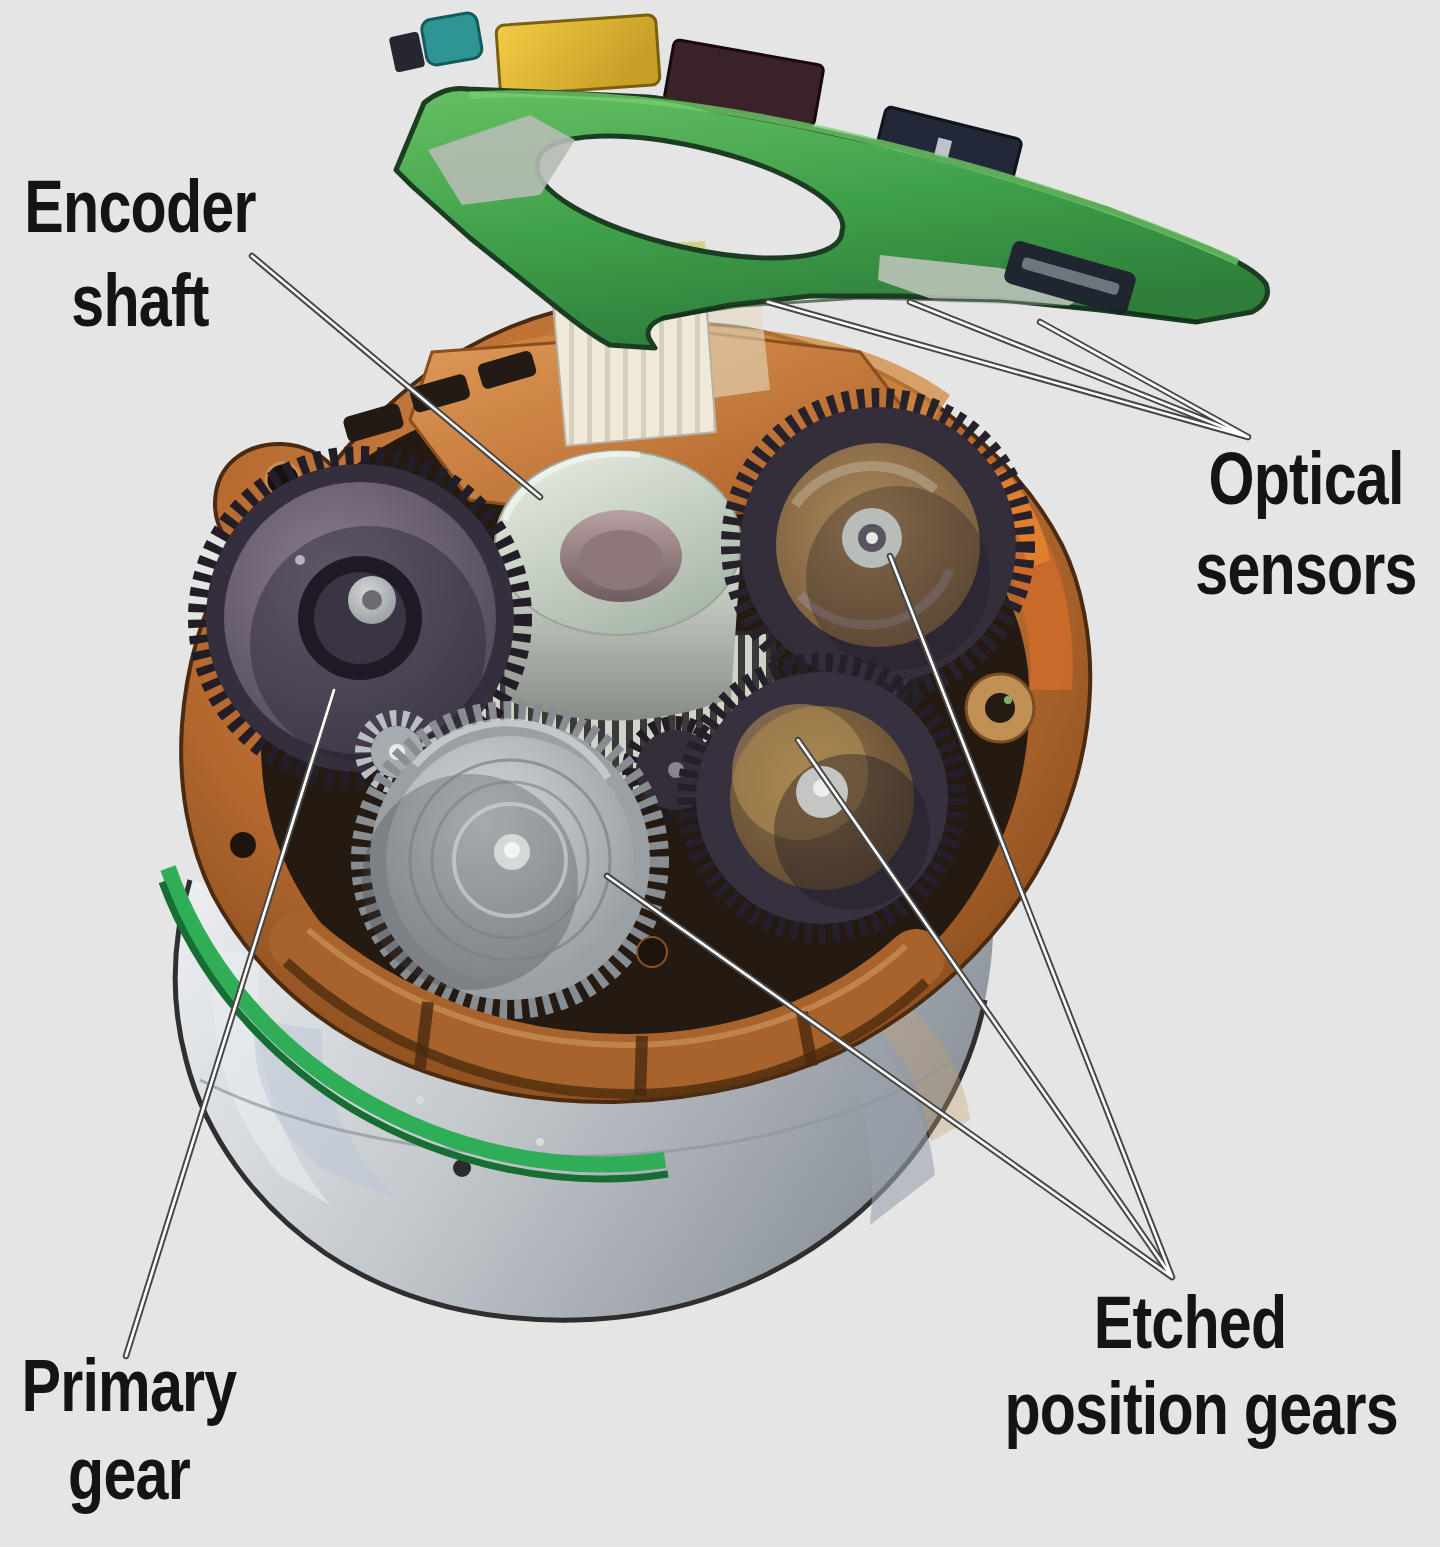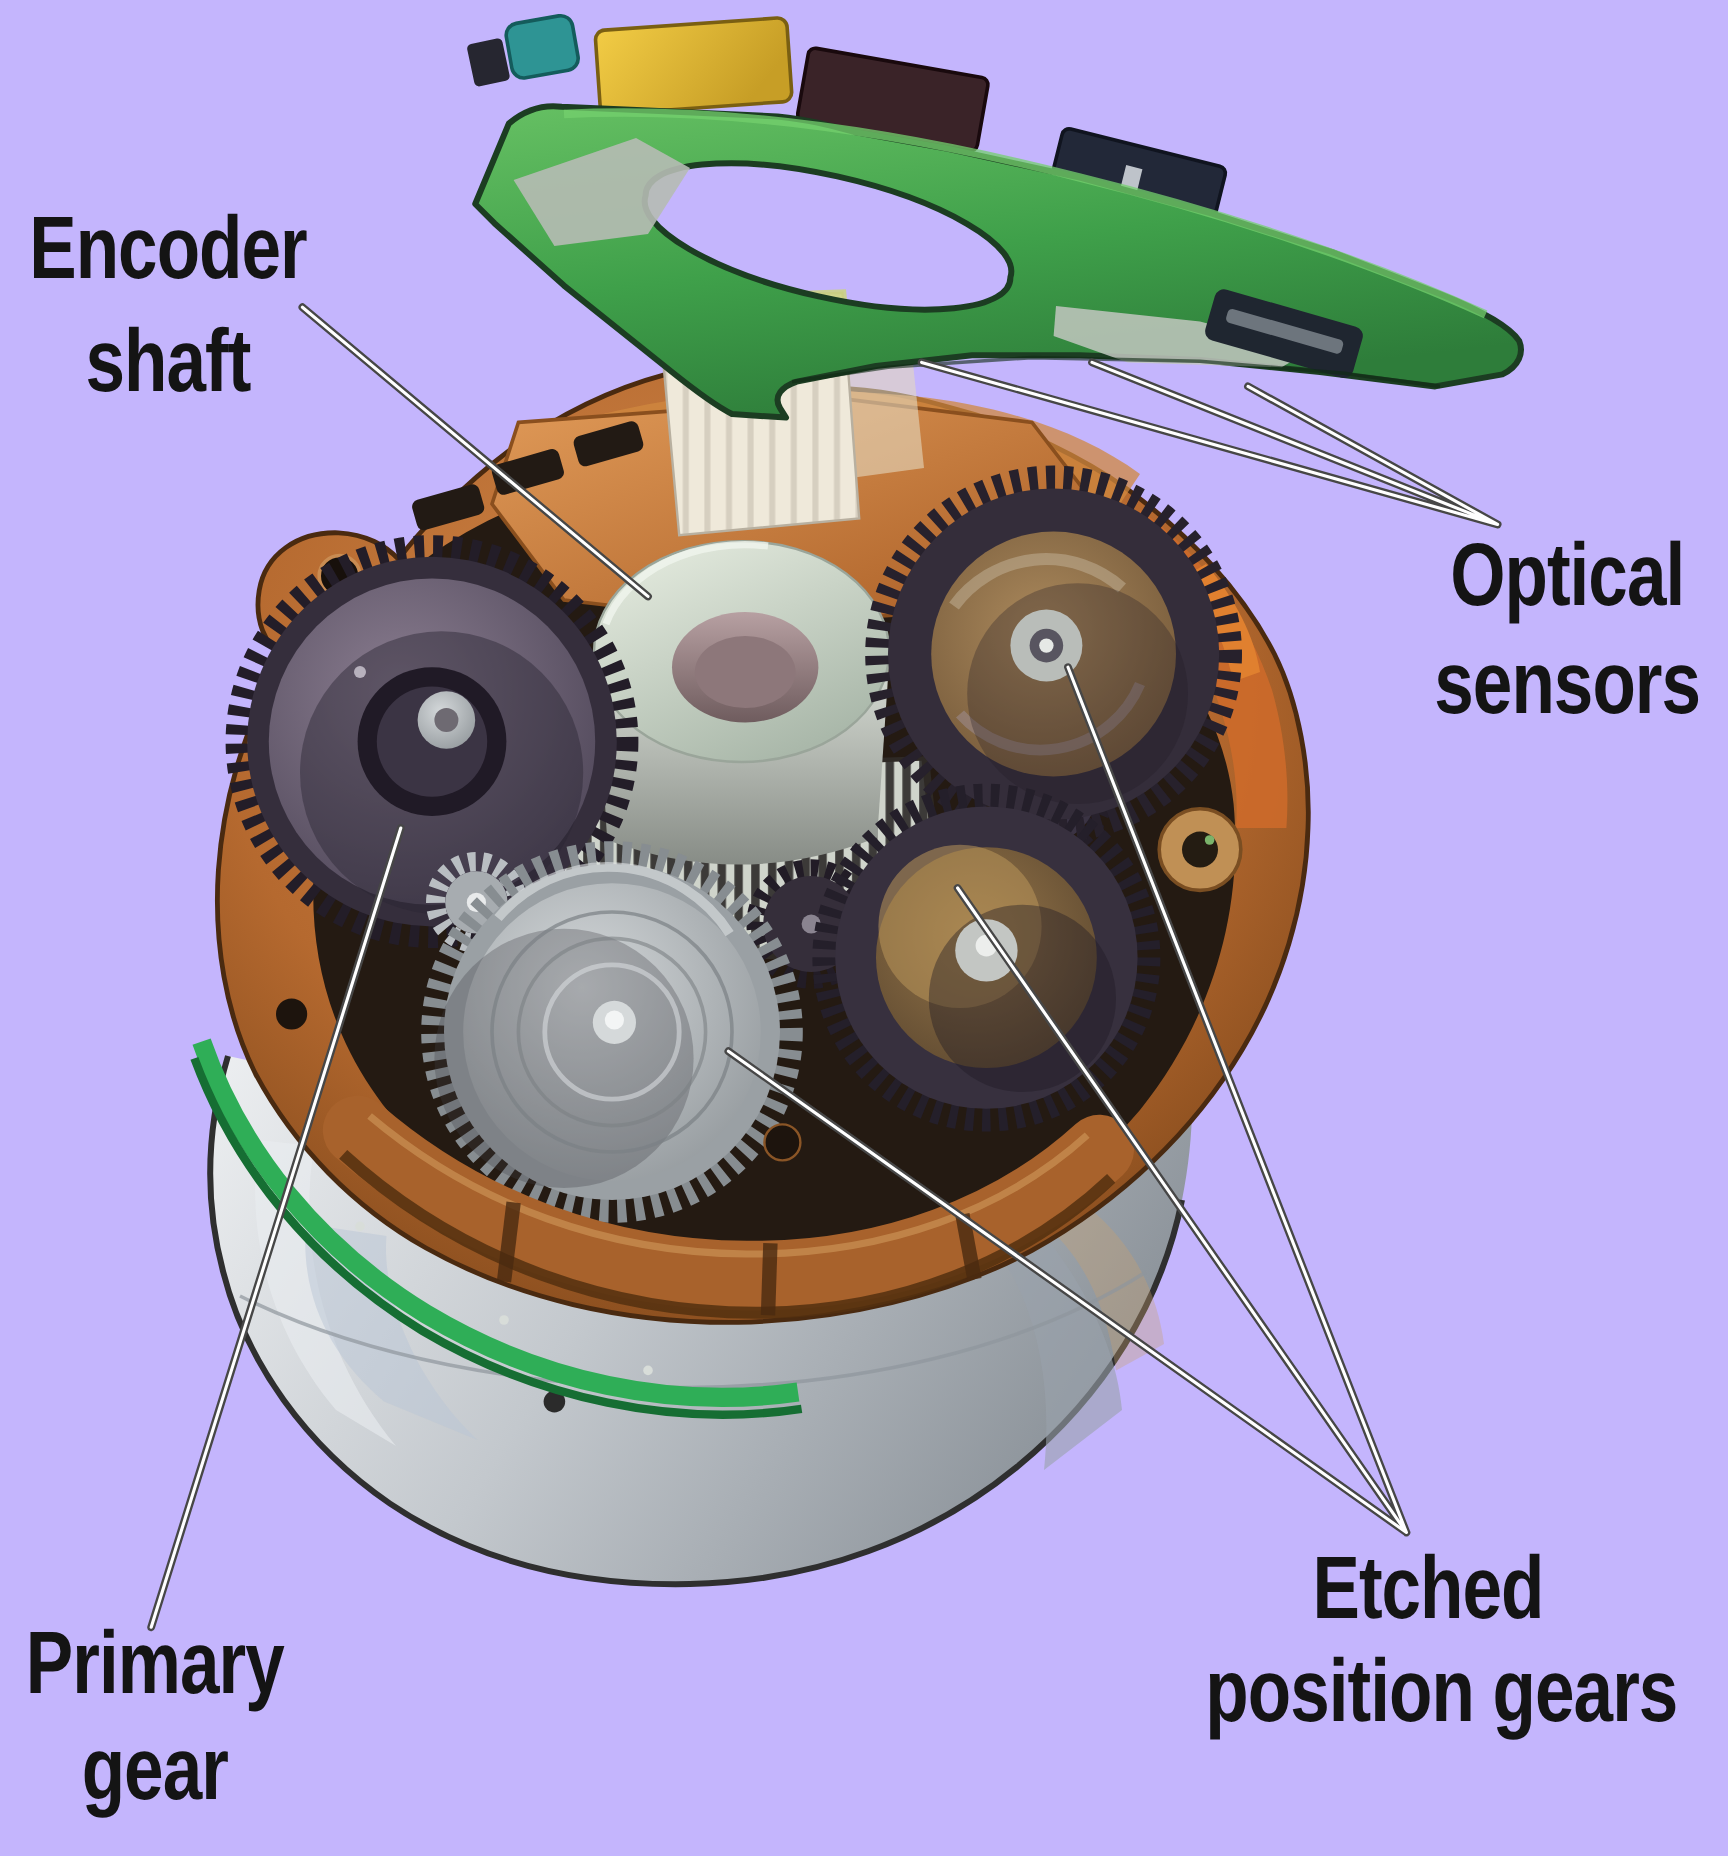--- a/index.html
+++ b/index.html
@@ -1,16 +1,16 @@
 <!DOCTYPE html>
 <html><head>
 <meta charset="utf-8">
 <style>
   html,body{margin:0;padding:0;background:#ffffff;}
-  .stage{position:relative;width:1440px;height:1547px;background:#c4b5fd;overflow:hidden;
+  .stage{position:relative;width:1440px;height:1547px;background:#e5e5e5;overflow:hidden;
          font-family:"Liberation Sans", sans-serif;}
   .stage svg{position:absolute;left:0;top:0;}
   .label{position:absolute;text-align:center;font-weight:700;font-size:74px;color:#141414;
          transform:scaleX(0.80);transform-origin:center top;letter-spacing:-1px;white-space:nowrap;}
   #label-encoder-shaft{left:-10px;top:160px;width:300px;line-height:94px;}
   #label-optical-sensors{left:1146px;top:434px;width:320px;line-height:90px;}
   #label-primary-gear{left:-14px;top:1342px;width:286px;line-height:88px;}
   #label-etched-position-gears{left:958px;top:1280px;width:464px;line-height:86px;}
 </style>
 </head>

